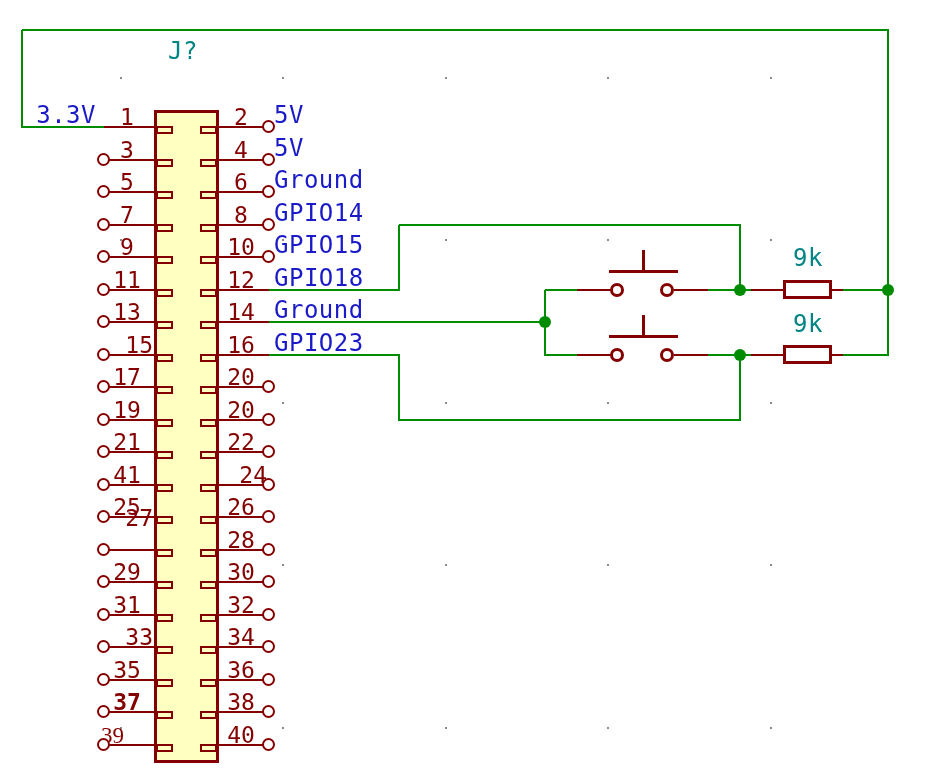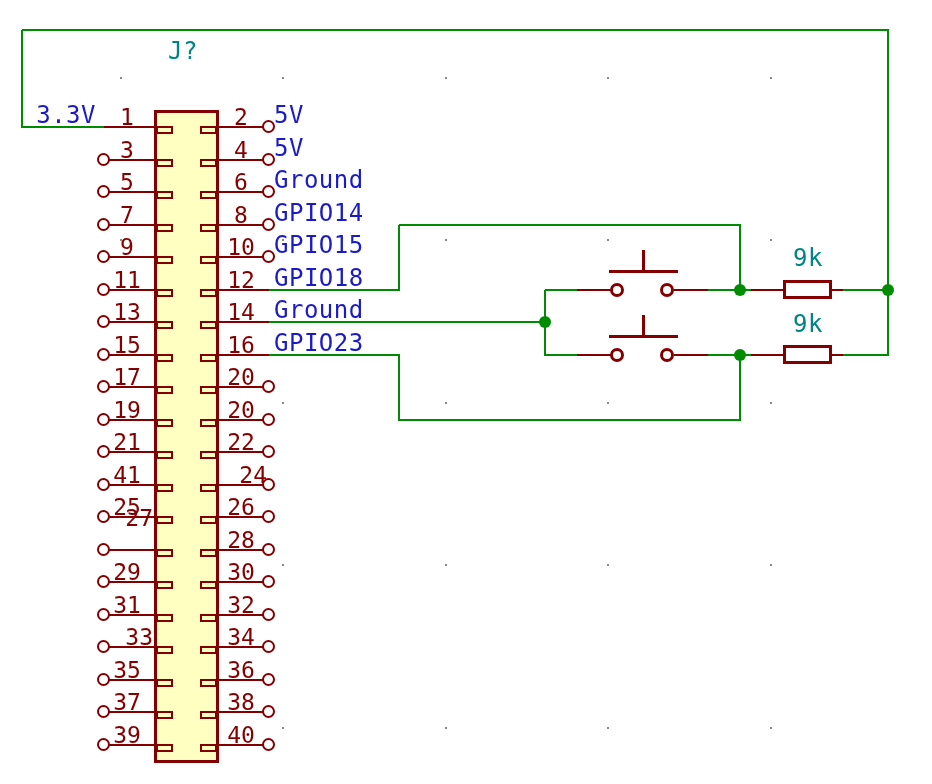--- a/index.html
+++ b/index.html
@@ -92,21 +92,21 @@
     <div class="a" style="left: 104px; top: 288.5px; width: 51px; height: 2px; background: rgb(132, 0, 0);"></div>
     <div class="a" style="left: 156px; top: 288.5px; width: 17px; height: 8px; border: 2px solid rgb(132, 0, 0); box-sizing: border-box;"></div>
     <div class="a txt num mar" style="left: 101px; top: 268.5px; width: 52px; text-align: center;">11</div>
     <div class="a" style="left: 97px; top: 282.5px; width: 13px; height: 13px; border: 2px solid rgb(132, 0, 0); border-radius: 50%; box-sizing: border-box; background: rgb(255, 255, 255);"></div>
     <div class="a" style="left: 104px; top: 321px; width: 51px; height: 2px; background: rgb(132, 0, 0);"></div>
     <div class="a" style="left: 156px; top: 321px; width: 17px; height: 8px; border: 2px solid rgb(132, 0, 0); box-sizing: border-box;"></div>
     <div class="a txt num mar" style="left: 101px; top: 301px; width: 52px; text-align: center;">13</div>
     <div class="a" style="left: 97px; top: 315px; width: 13px; height: 13px; border: 2px solid rgb(132, 0, 0); border-radius: 50%; box-sizing: border-box; background: rgb(255, 255, 255);"></div>
     <div class="a" style="left: 104px; top: 353.5px; width: 51px; height: 2px; background: rgb(132, 0, 0);"></div>
     <div class="a" style="left: 156px; top: 353.5px; width: 17px; height: 8px; border: 2px solid rgb(132, 0, 0); box-sizing: border-box;"></div>
-    <div class="a txt num mar" style="left: 101px; top: 333.5px; width: 52px; text-align: center;">15</div>
+    <div class="a txt num mar" style="left: 101px; top: 333.5px; width: 52px; text-align: right;">15</div>
     <div class="a" style="left: 97px; top: 347.5px; width: 13px; height: 13px; border: 2px solid rgb(132, 0, 0); border-radius: 50%; box-sizing: border-box; background: rgb(255, 255, 255);"></div>
     <div class="a" style="left: 104px; top: 386px; width: 51px; height: 2px; background: rgb(132, 0, 0);"></div>
     <div class="a" style="left: 156px; top: 386px; width: 17px; height: 8px; border: 2px solid rgb(132, 0, 0); box-sizing: border-box;"></div>
     <div class="a txt num mar" style="left: 101px; top: 366px; width: 52px; text-align: center;">17</div>
     <div class="a" style="left: 97px; top: 380px; width: 13px; height: 13px; border: 2px solid rgb(132, 0, 0); border-radius: 50%; box-sizing: border-box; background: rgb(255, 255, 255);"></div>
     <div class="a" style="left: 104px; top: 418.5px; width: 51px; height: 2px; background: rgb(132, 0, 0);"></div>
     <div class="a" style="left: 156px; top: 418.5px; width: 17px; height: 8px; border: 2px solid rgb(132, 0, 0); box-sizing: border-box;"></div>
     <div class="a txt num mar" style="left: 101px; top: 398.5px; width: 52px; text-align: center;">19</div>
     <div class="a" style="left: 97px; top: 412.5px; width: 13px; height: 13px; border: 2px solid rgb(132, 0, 0); border-radius: 50%; box-sizing: border-box; background: rgb(255, 255, 255);"></div>
     <div class="a" style="left: 104px; top: 451px; width: 51px; height: 2px; background: rgb(132, 0, 0);"></div>
@@ -136,25 +136,25 @@
     <div class="a" style="left: 104px; top: 646px; width: 51px; height: 2px; background: rgb(132, 0, 0);"></div>
     <div class="a" style="left: 156px; top: 646px; width: 17px; height: 8px; border: 2px solid rgb(132, 0, 0); box-sizing: border-box;"></div>
     <div class="a txt num mar" style="left: 101px; top: 626px; width: 52px; text-align: right;">33</div>
     <div class="a" style="left: 97px; top: 640px; width: 13px; height: 13px; border: 2px solid rgb(132, 0, 0); border-radius: 50%; box-sizing: border-box; background: rgb(255, 255, 255);"></div>
     <div class="a" style="left: 104px; top: 678.5px; width: 51px; height: 2px; background: rgb(132, 0, 0);"></div>
     <div class="a" style="left: 156px; top: 678.5px; width: 17px; height: 8px; border: 2px solid rgb(132, 0, 0); box-sizing: border-box;"></div>
     <div class="a txt num mar" style="left: 101px; top: 658.5px; width: 52px; text-align: center;">35</div>
     <div class="a" style="left: 97px; top: 672.5px; width: 13px; height: 13px; border: 2px solid rgb(132, 0, 0); border-radius: 50%; box-sizing: border-box; background: rgb(255, 255, 255);"></div>
     <div class="a" style="left: 104px; top: 711px; width: 51px; height: 2px; background: rgb(132, 0, 0);"></div>
     <div class="a" style="left: 156px; top: 711px; width: 17px; height: 8px; border: 2px solid rgb(132, 0, 0); box-sizing: border-box;"></div>
-    <div class="a txt num mar" style="left: 101px; top: 691px; width: 52px; text-align: center;">37</div>
+    <div class="a txt num mar" style="left: 101px; top: 691px; width: 52px; text-align: center; font-weight: bold;">37</div>
     <div class="a" style="left: 97px; top: 705px; width: 13px; height: 13px; border: 2px solid rgb(132, 0, 0); border-radius: 50%; box-sizing: border-box; background: rgb(255, 255, 255);"></div>
     <div class="a" style="left: 104px; top: 743.5px; width: 51px; height: 2px; background: rgb(132, 0, 0);"></div>
     <div class="a" style="left: 156px; top: 743.5px; width: 17px; height: 8px; border: 2px solid rgb(132, 0, 0); box-sizing: border-box;"></div>
-    <div class="a txt num mar" style="left: 101px; top: 723.5px; width: 52px; text-align: center;">39</div>
+    <div class="a txt num mar" style="left: 101px; top: 723.5px; width: 52px; text-align: left; font-family: Liberation Serif, serif;">39</div>
     <div class="a" style="left: 97px; top: 737.5px; width: 13px; height: 13px; border: 2px solid rgb(132, 0, 0); border-radius: 50%; box-sizing: border-box; background: rgb(255, 255, 255);"></div>
     <div class="a" style="left: 218px; top: 126px; width: 51px; height: 2px; background: rgb(132, 0, 0);"></div>
     <div class="a" style="left: 200px; top: 126px; width: 17px; height: 8px; border: 2px solid rgb(132, 0, 0); box-sizing: border-box;"></div>
     <div class="a txt num mar" style="left: 215px; top: 106px; width: 52px; text-align: center;">2</div>
     <div class="a" style="left: 262px; top: 120px; width: 13px; height: 13px; border: 2px solid rgb(132, 0, 0); border-radius: 50%; box-sizing: border-box; background: rgb(255, 255, 255);"></div>
     <div class="a txt blue" style="left: 274px; top: 103px;">5V</div>
     <div class="a" style="left: 218px; top: 158.5px; width: 51px; height: 2px; background: rgb(132, 0, 0);"></div>
     <div class="a" style="left: 200px; top: 158.5px; width: 17px; height: 8px; border: 2px solid rgb(132, 0, 0); box-sizing: border-box;"></div>
     <div class="a txt num mar" style="left: 215px; top: 138.5px; width: 52px; text-align: center;">4</div>
     <div class="a" style="left: 262px; top: 152.5px; width: 13px; height: 13px; border: 2px solid rgb(132, 0, 0); border-radius: 50%; box-sizing: border-box; background: rgb(255, 255, 255);"></div>

